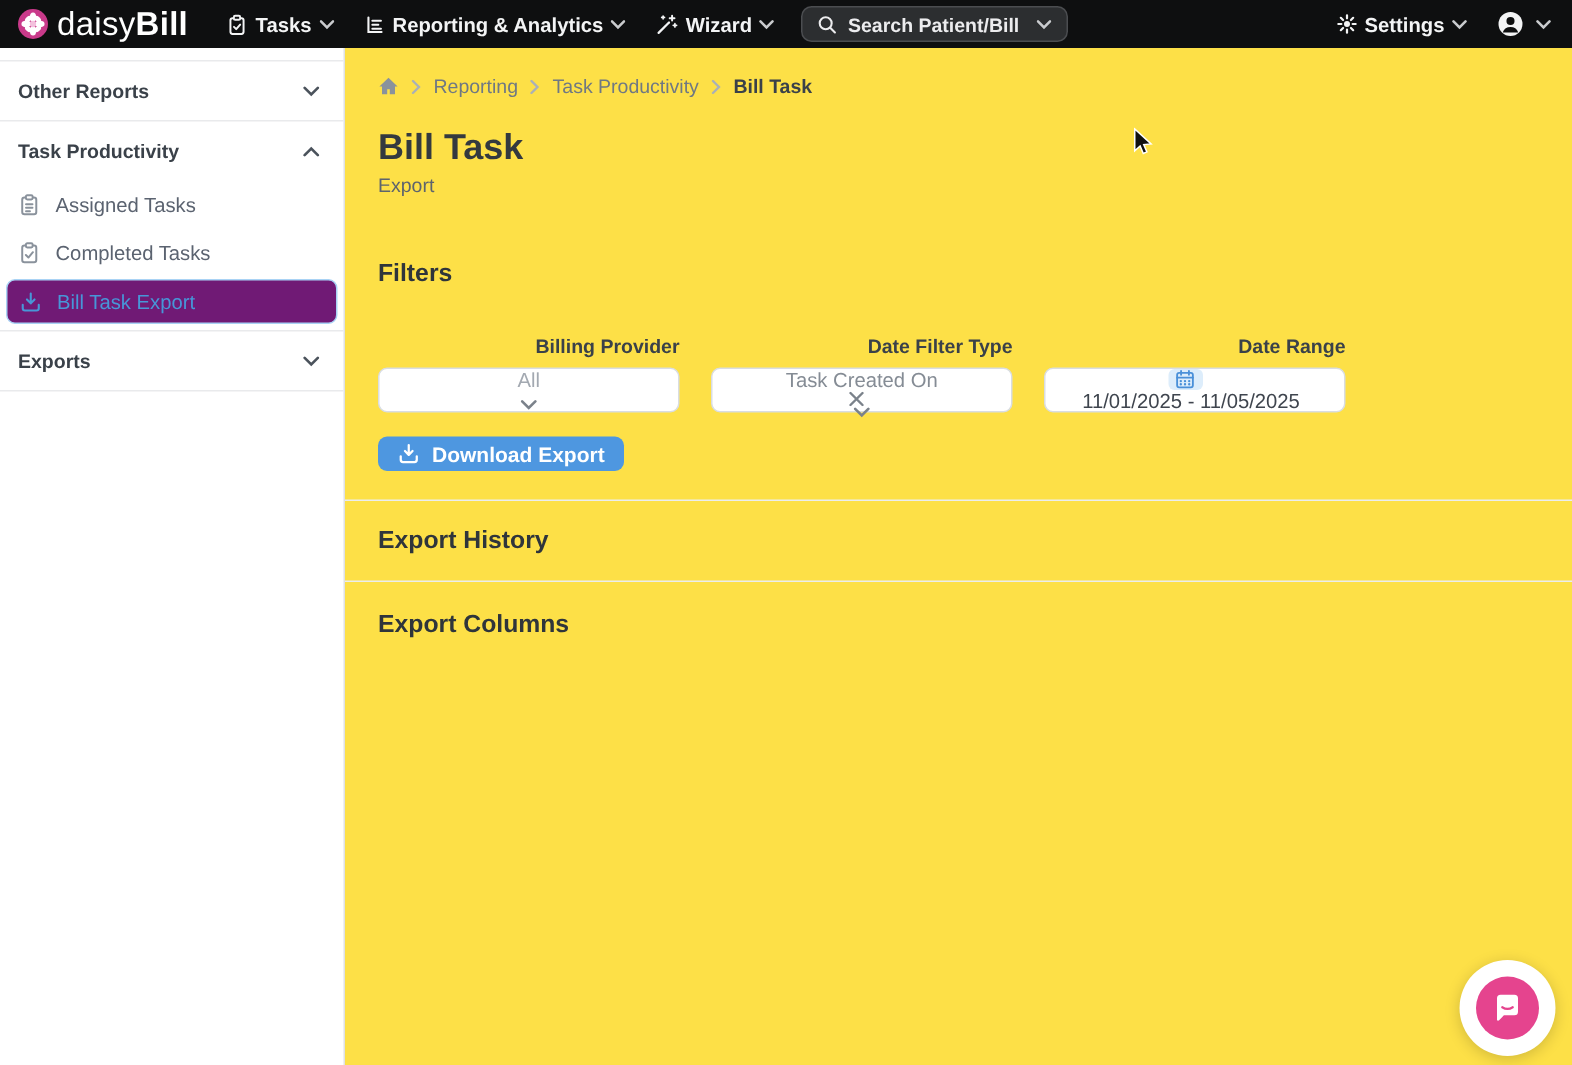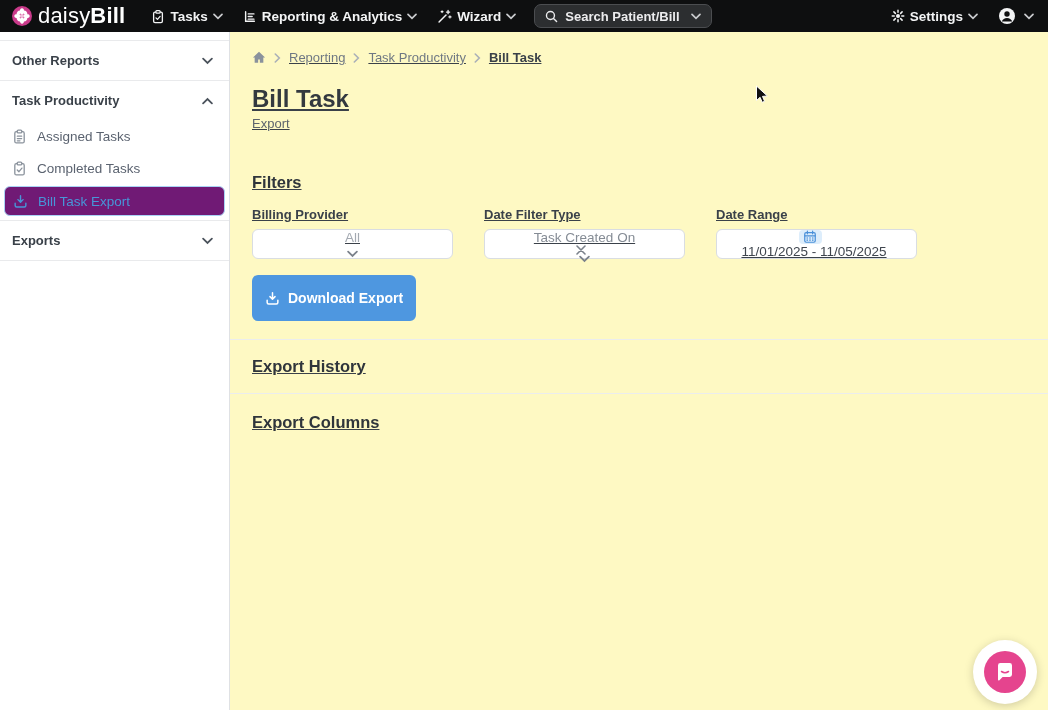--- a/index.html
+++ b/index.html
@@ -49,54 +49,54 @@
   .side-sub .sub-icon { color:#8a929c; display:flex; }
   .side-sub.selected {
     margin:2px 4px; padding:0 8px; height:30px;
     background:#701a75; border:1px solid #a9d3f5; border-radius:6px;
     color:#4796d8;
   }
   .side-sub.selected .sub-icon { color:#4796d8; }
   .chev { color:#6b7280; display:flex; }
   .side-header .chev { color:#4b535c; }
   
-  .main { position:absolute; top:32px; left:230px; right:0; bottom:0; background:#fef9c3; padding:0 0 0 22px;text-decoration:underline; }
+  .main { position:absolute; top:32px; left:230px; right:0; bottom:0; background:#fde047; padding:0 0 0 22px; }
   .breadcrumb {
     margin-top:18px; display:flex; align-items:center; gap:8px;
     font-size:13px; color:#79828c;
   }
   .breadcrumb a { color:#6f7883; text-decoration:none; cursor:pointer; }
   .breadcrumb .current { color:#3a4149; font-weight:700; }
   .crumb-sep { color:#aab0b7; display:flex; }
   .page-title { margin-top:20px; font-size:24px; font-weight:700; color:#33393f; }
   .page-subtitle { margin-top:3px; font-size:13px; color:#5d646d; }
   .section-heading { font-size:16.5px; font-weight:700; color:#2f353b; }
   .filters-heading { margin-top:42px; }
-  .filter-row { display:flex; gap:31px; margin-top:15px; }
+  .filter-row { display:flex; gap:21px; margin-top:31px;text-align:right; }
   .filter-col { width:201px; }
   .field-label { font-size:13px; font-weight:700; color:#3a4149; margin-bottom:7px; }
   .field {
     height:30px; border:1px solid #d9dde2; border-radius:6px; background:#fff;
     display:flex; align-items:center; padding:0 9px; font-size:13.5px; cursor:pointer;flex-direction:column;
   }
   .field .grow { flex:1; }
   .field .placeholder { color:#a3a9b1; }
   .field .muted-value { color:#858c95; }
   .field .value { color:#3f454e; }
   .field .clear-x { color:#7b828b; display:flex; margin-right:8px; }
   .field .chev { color:#7b828b; }
   .date-field { padding-left:4px; }
   .cal-tile {
     width:23px; height:23px; border-radius:4px; background:#ddedfb;
     display:flex; align-items:center; justify-content:center; margin-right:8px; color:#4a90d9;
   }
   .download-btn {
     margin-top:16px; display:inline-flex; align-items:center; gap:8px;
     background:#4e97e0; color:#fff; border:none; border-radius:6px;
-    height:46px; padding:0 13px; font-size:14px; font-weight:600;
+    height:23px; padding:0 13px; font-size:14px; font-weight:600;
     font-family:"Liberation Sans", sans-serif; cursor:pointer;
   }
   .full-divider { border-top:1px solid #ebedee; margin-left:-22px; }
   .div1 { margin-top:18px; }
   .hist-heading { margin-top:17px; }
   .div2 { margin-top:17px; }
   .cols-heading { margin-top:19px; }
   
   .chat-widget {
     position:absolute; left:973px; top:640px; width:64px; height:64px;

